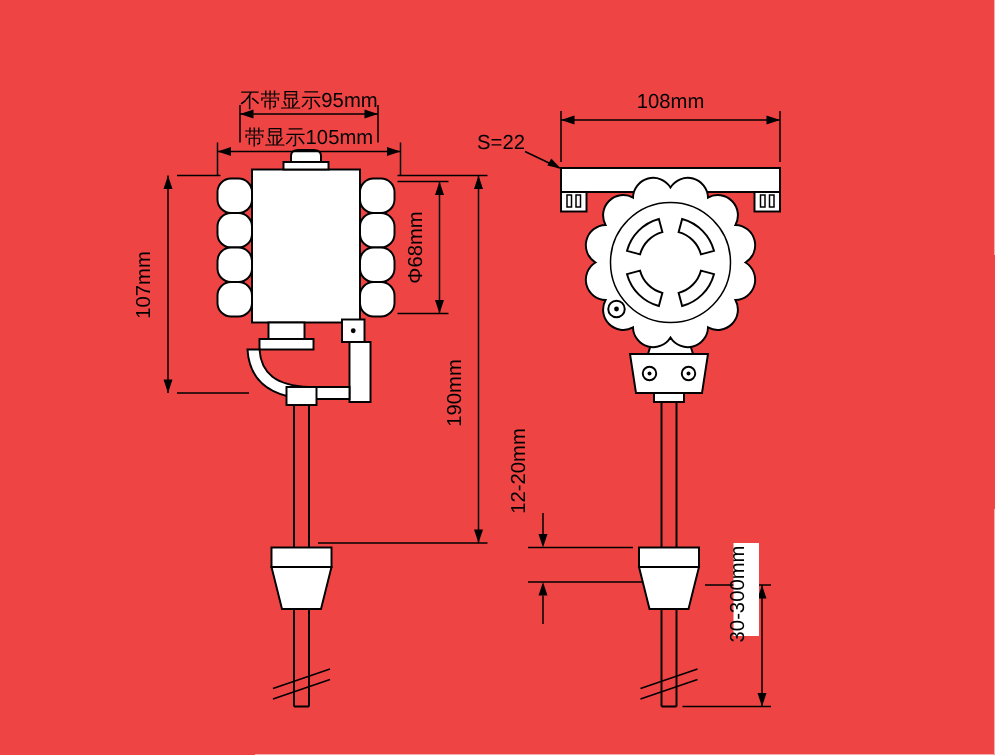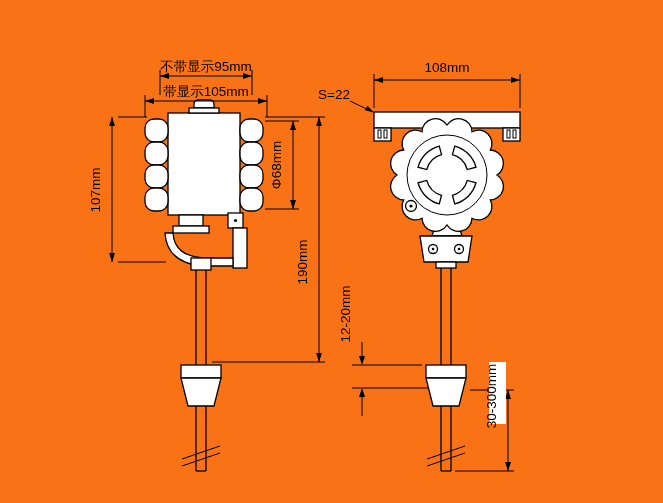--- a/index.html
+++ b/index.html
@@ -1,19 +1,19 @@
 <!DOCTYPE html>
 <html><head>
 <meta charset="utf-8">
 <style>
   html,body{margin:0;padding:0;background:#ffffff;}
   .canvas{
     position:relative;
     width:663px;height:503px;
-    background:#f97316;
+    background:#ef4444;
     font-family:"Liberation Sans", sans-serif;
     overflow:hidden;
   }
   svg{position:absolute;left:0;top:0;}
   svg text{
     font-family:"Liberation Sans","DejaVu Sans",sans-serif;
     font-size:13.5px;
     fill:#000000;
   }
   .ol{fill:#ffffff;stroke:#000000;stroke-width:1.3;}

